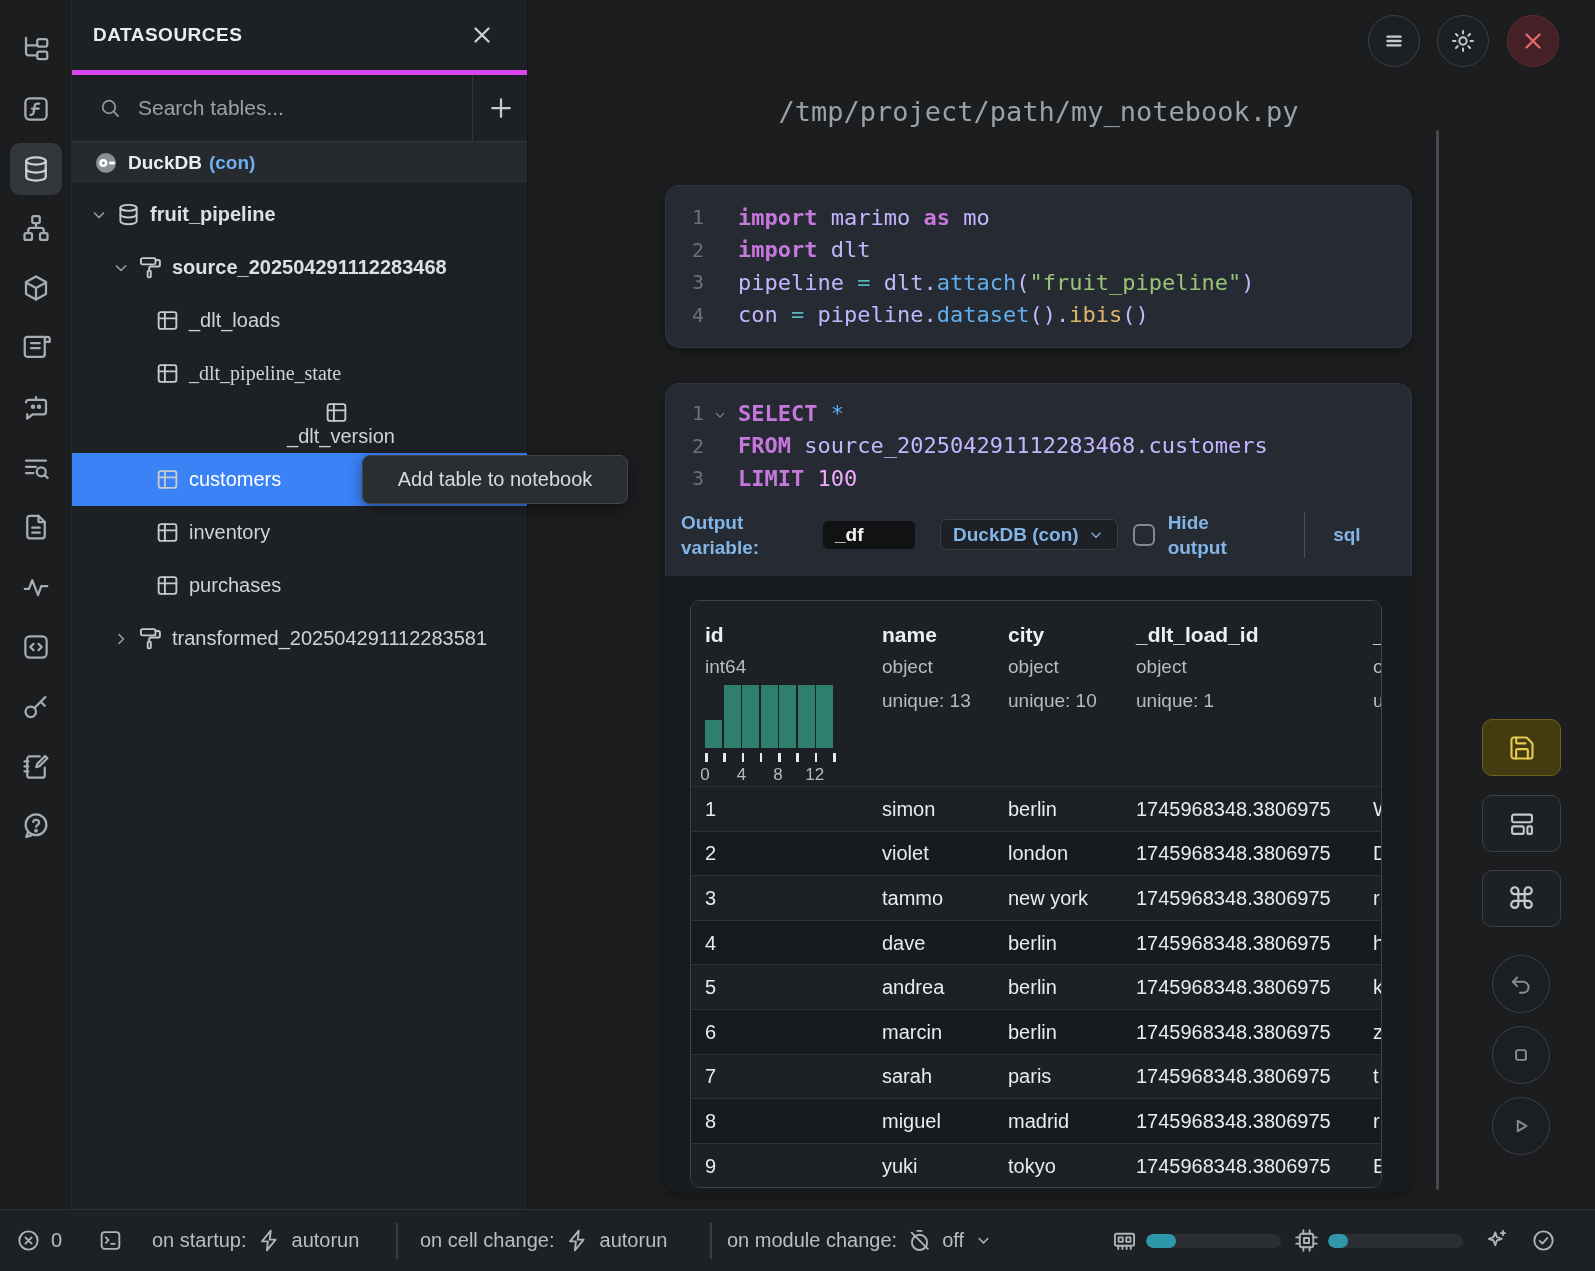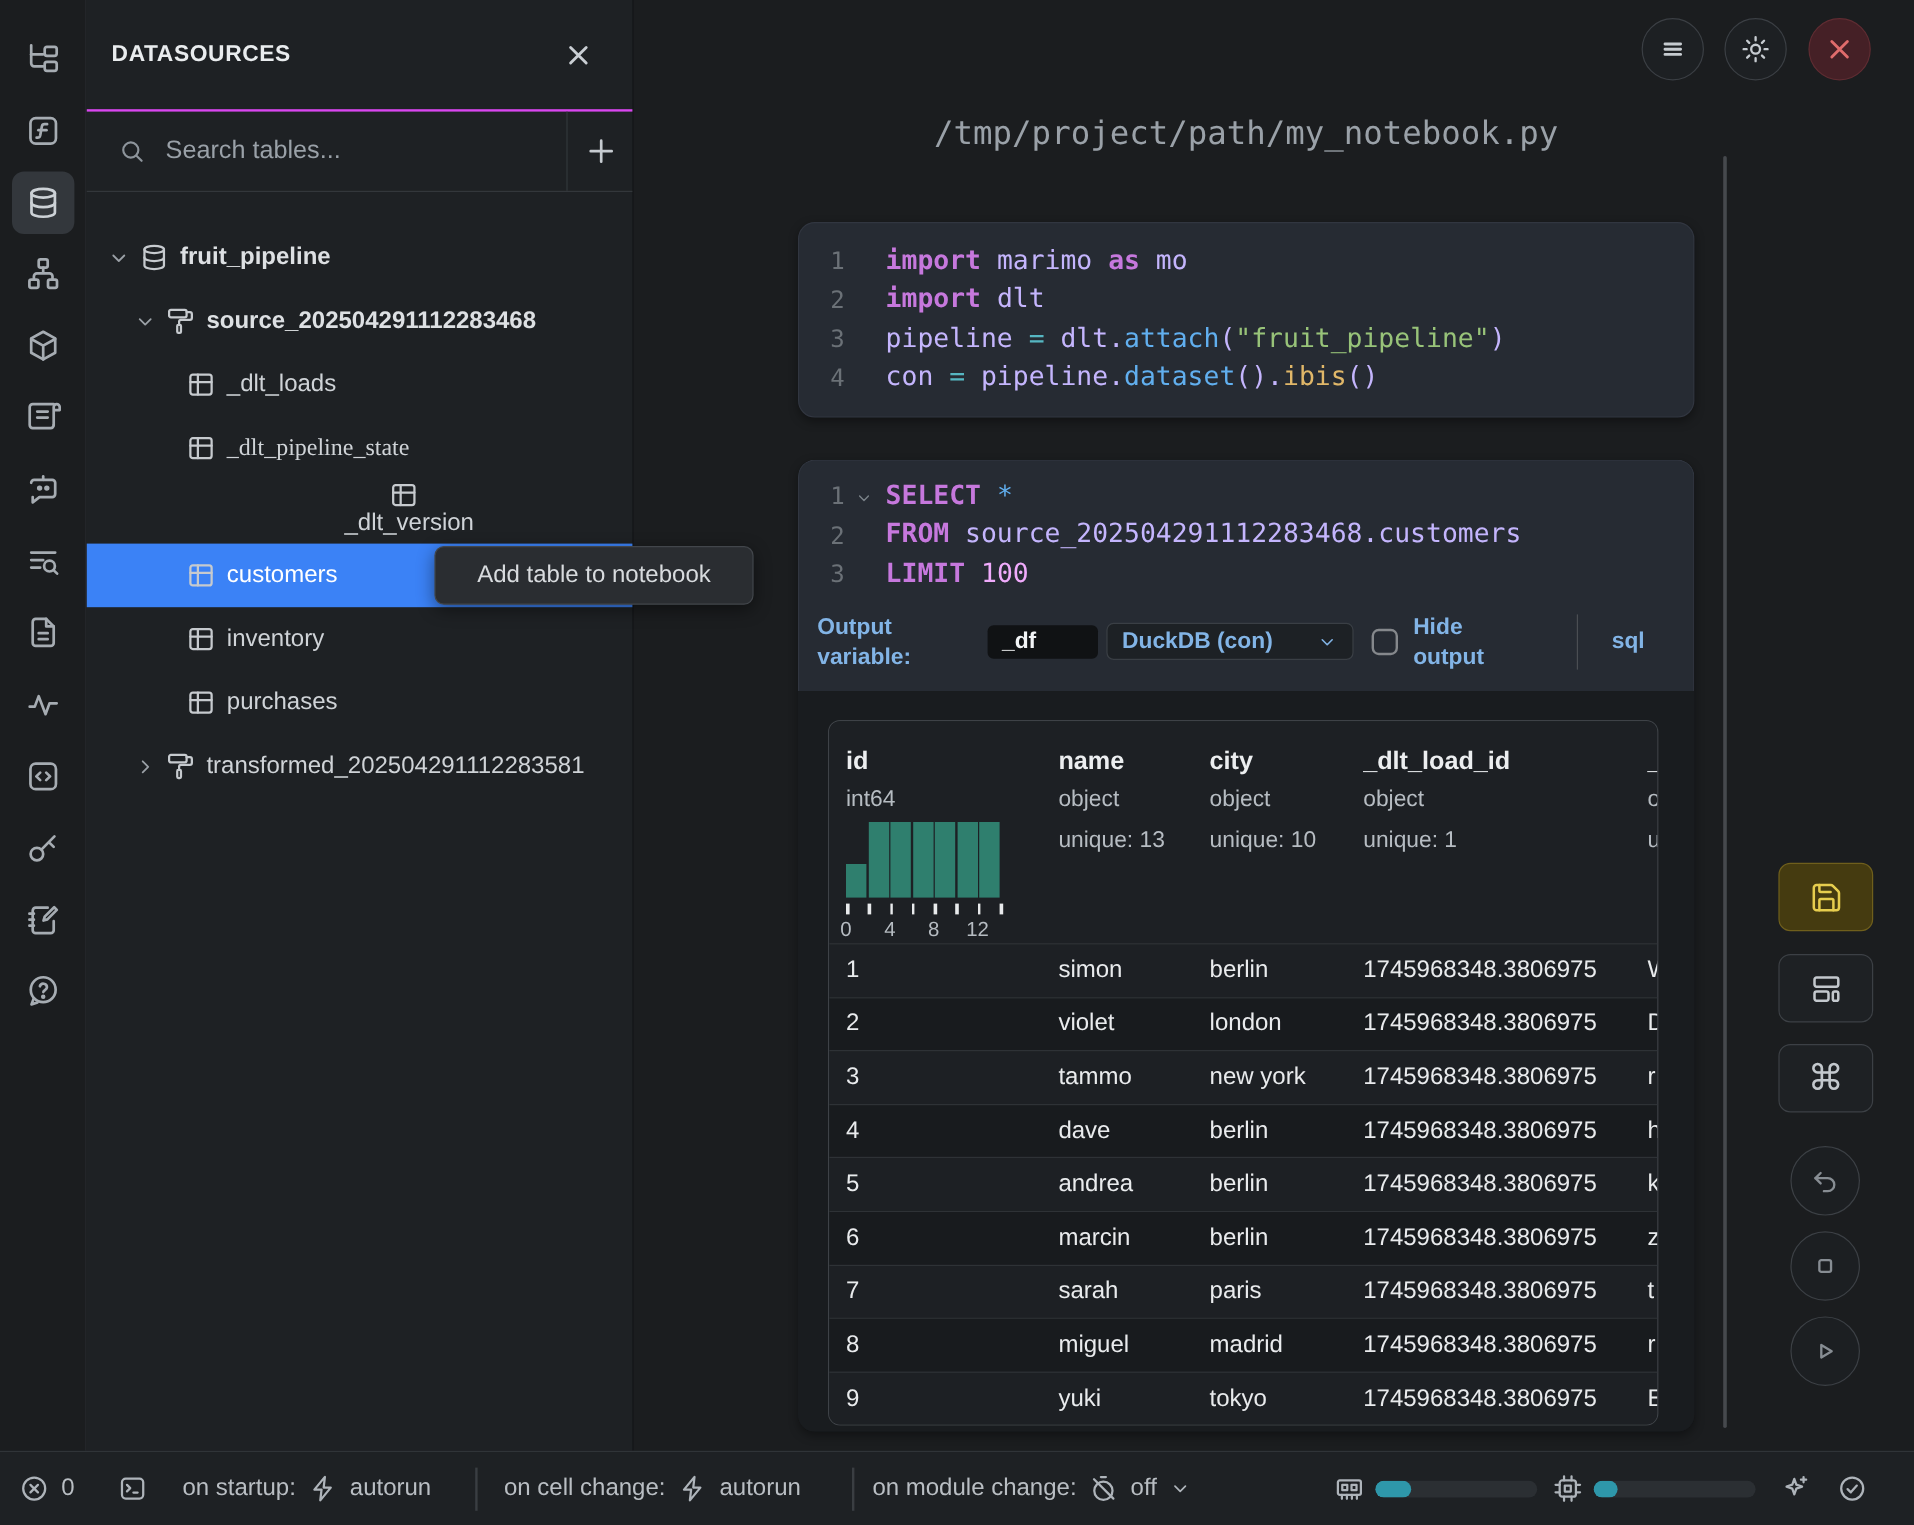--- a/index.html
+++ b/index.html
@@ -13,21 +13,21 @@
   .rail { position:absolute; left:0; top:0; bottom:62px; width:72px; background:#1b1d1f;
           border-right:1px solid #26292c; z-index:3; }
   .rail-item { position:absolute; left:10px; width:52px; height:52px; border-radius:10px;
                display:flex; align-items:center; justify-content:center; color:#a6acb2; }
   .rail-item .ic { width:30px; height:30px; }
   .rail-item.active { background:#33373c; color:#ccd1d6; }
 
   
   .ds-panel { position:absolute; left:72px; top:0; bottom:62px; width:456px;
               background:#1e2124; border-right:1px solid #131517; z-index:2; }
-  .ds-header { position:relative; height:93px; border-bottom:2px solid #d946ef;
+  .ds-header { position:relative; height:75px; border-bottom:5px solid #d946ef;
                display:flex; align-items:center; }
   .ds-title { margin-left:21px; font-size:19px; font-weight:bold; letter-spacing:.5px; color:#e9ecee; }
   .ds-close { position:absolute; right:32px; width:26px; height:26px; color:#c9ced3; cursor:pointer; }
   .ds-search { position:relative; height:67px; border-bottom:1px solid #33373b; display:flex; align-items:center; }
   .search-ic { position:absolute; left:26px; width:24px; height:24px; color:#8d949b; }
   .search-ph { position:absolute; left:66px; font-size:21px; color:#9aa1a8; }
   .search-sep { position:absolute; left:400px; top:0; bottom:0; width:1px; background:#33373b; }
   .search-add { position:absolute; left:414px; width:30px; height:30px; color:#c6cbd0; top:18px; cursor:pointer; }
   .engine-row { position:relative; height:41px; margin-top:0; background:#26292d;
                 display:flex; align-items:center; }
@@ -78,22 +78,22 @@
   .tk-fn2 { color:#e0b769; }
   .tk-str { color:#98c379; }
   .tk-num { color:#f0abfc; }
   .tk-op { color:#56b6c2; }
 
   .sql-footer { position:absolute; left:0; right:0; top:110px; height:83px; display:flex; align-items:center; }
   .blue-lb { color:#82b4e6; font-weight:bold; font-size:19px; line-height:25px; }
   .out-var { margin-left:16px; width:122px; }
   .var-input { margin-left:20px; width:92px; height:28px; background:#101214; border-radius:5px;
                color:#f2f4f6; font-weight:bold; font-size:19px; display:flex; align-items:center; padding-left:12px; }
-  .eng-select { margin-left:7px; height:31px; background:#1d2125; border:1px solid #3a3f45; border-radius:6px;
-                display:flex; align-items:center; padding:0 12px; color:#82b4e6; font-weight:bold; font-size:19px; cursor:pointer;gap:28px; }
+  .eng-select { margin-left:25px; height:31px; background:#1d2125; border:1px solid #3a3f45; border-radius:6px;
+                display:flex; align-items:center; padding:0 12px; color:#82b4e6; font-weight:bold; font-size:19px; cursor:pointer; }
   .eng-select .ic { width:18px; height:18px; margin-left:8px; color:#82b4e6; }
   .hide-chk { margin-left:15px; width:22px; height:22px; border:2px solid #85888c; border-radius:6px; background:transparent; cursor:pointer; }
   .hide-lb { margin-left:13px; width:82px; }
   .foot-sep { margin-left:54px; width:1.5px; height:46px; background:#4a4e53; }
   .sql-badge { margin-left:28px; }
 
   
   .output-zone { position:absolute; left:0; right:0; top:193px; bottom:0; background:#191c1f; }
   .dtable { position:absolute; left:25px; top:24px; width:692px; height:588px;
             border:1.5px solid #3e4247; border-radius:10px; background:#1b1e21; overflow:hidden; }
@@ -287,20 +287,32 @@
             <path d="M15.7 15.7 20 20"></path>
           </svg>
         </span>
       <span class="search-ph">Search tables...</span>
       <span class="search-sep"></span>
       <span class="search-add ic" id="add-ic">
           <svg viewBox="0 0 24 24" fill="none" stroke="currentColor" stroke-width="1.8" stroke-linecap="round" stroke-linejoin="round">
             <path d="M12 5v14M5 12h14"></path>
           </svg>
         </span>
+    </div>
+    <div class="engine-row">
+      <span class="logo ic" id="duck-ic">
+          <svg viewBox="0 0 24 24">
+            <circle cx="12" cy="12" r="10" fill="#8b9096"></circle>
+            <circle cx="9.3" cy="12" r="4.1" fill="#ffffff"></circle>
+            <circle cx="9.3" cy="12" r="1.5" fill="#8b9096"></circle>
+            <rect x="14.8" y="10.6" width="6.2" height="2.8" rx="1.4" fill="#ffffff"></rect>
+          </svg>
+        </span>
+      <span class="engine-name">DuckDB</span>
+      <span class="engine-con">(con)</span>
     </div>
     <div class="tree" id="tree">
         <div class="tree-row bold" style="padding-left: 16px;">
           <span class="chev ic">
             <svg viewBox="0 0 24 24" fill="none" stroke="currentColor" stroke-width="1.8" stroke-linecap="round" stroke-linejoin="round">
               <polyline points="6.5 9.5 12 15 17.5 9.5"></polyline>
             </svg>
           </span>
           <span class="tico ic">
             <svg viewBox="0 0 24 24" fill="none" stroke="currentColor" stroke-width="1.8" stroke-linecap="round" stroke-linejoin="round">

